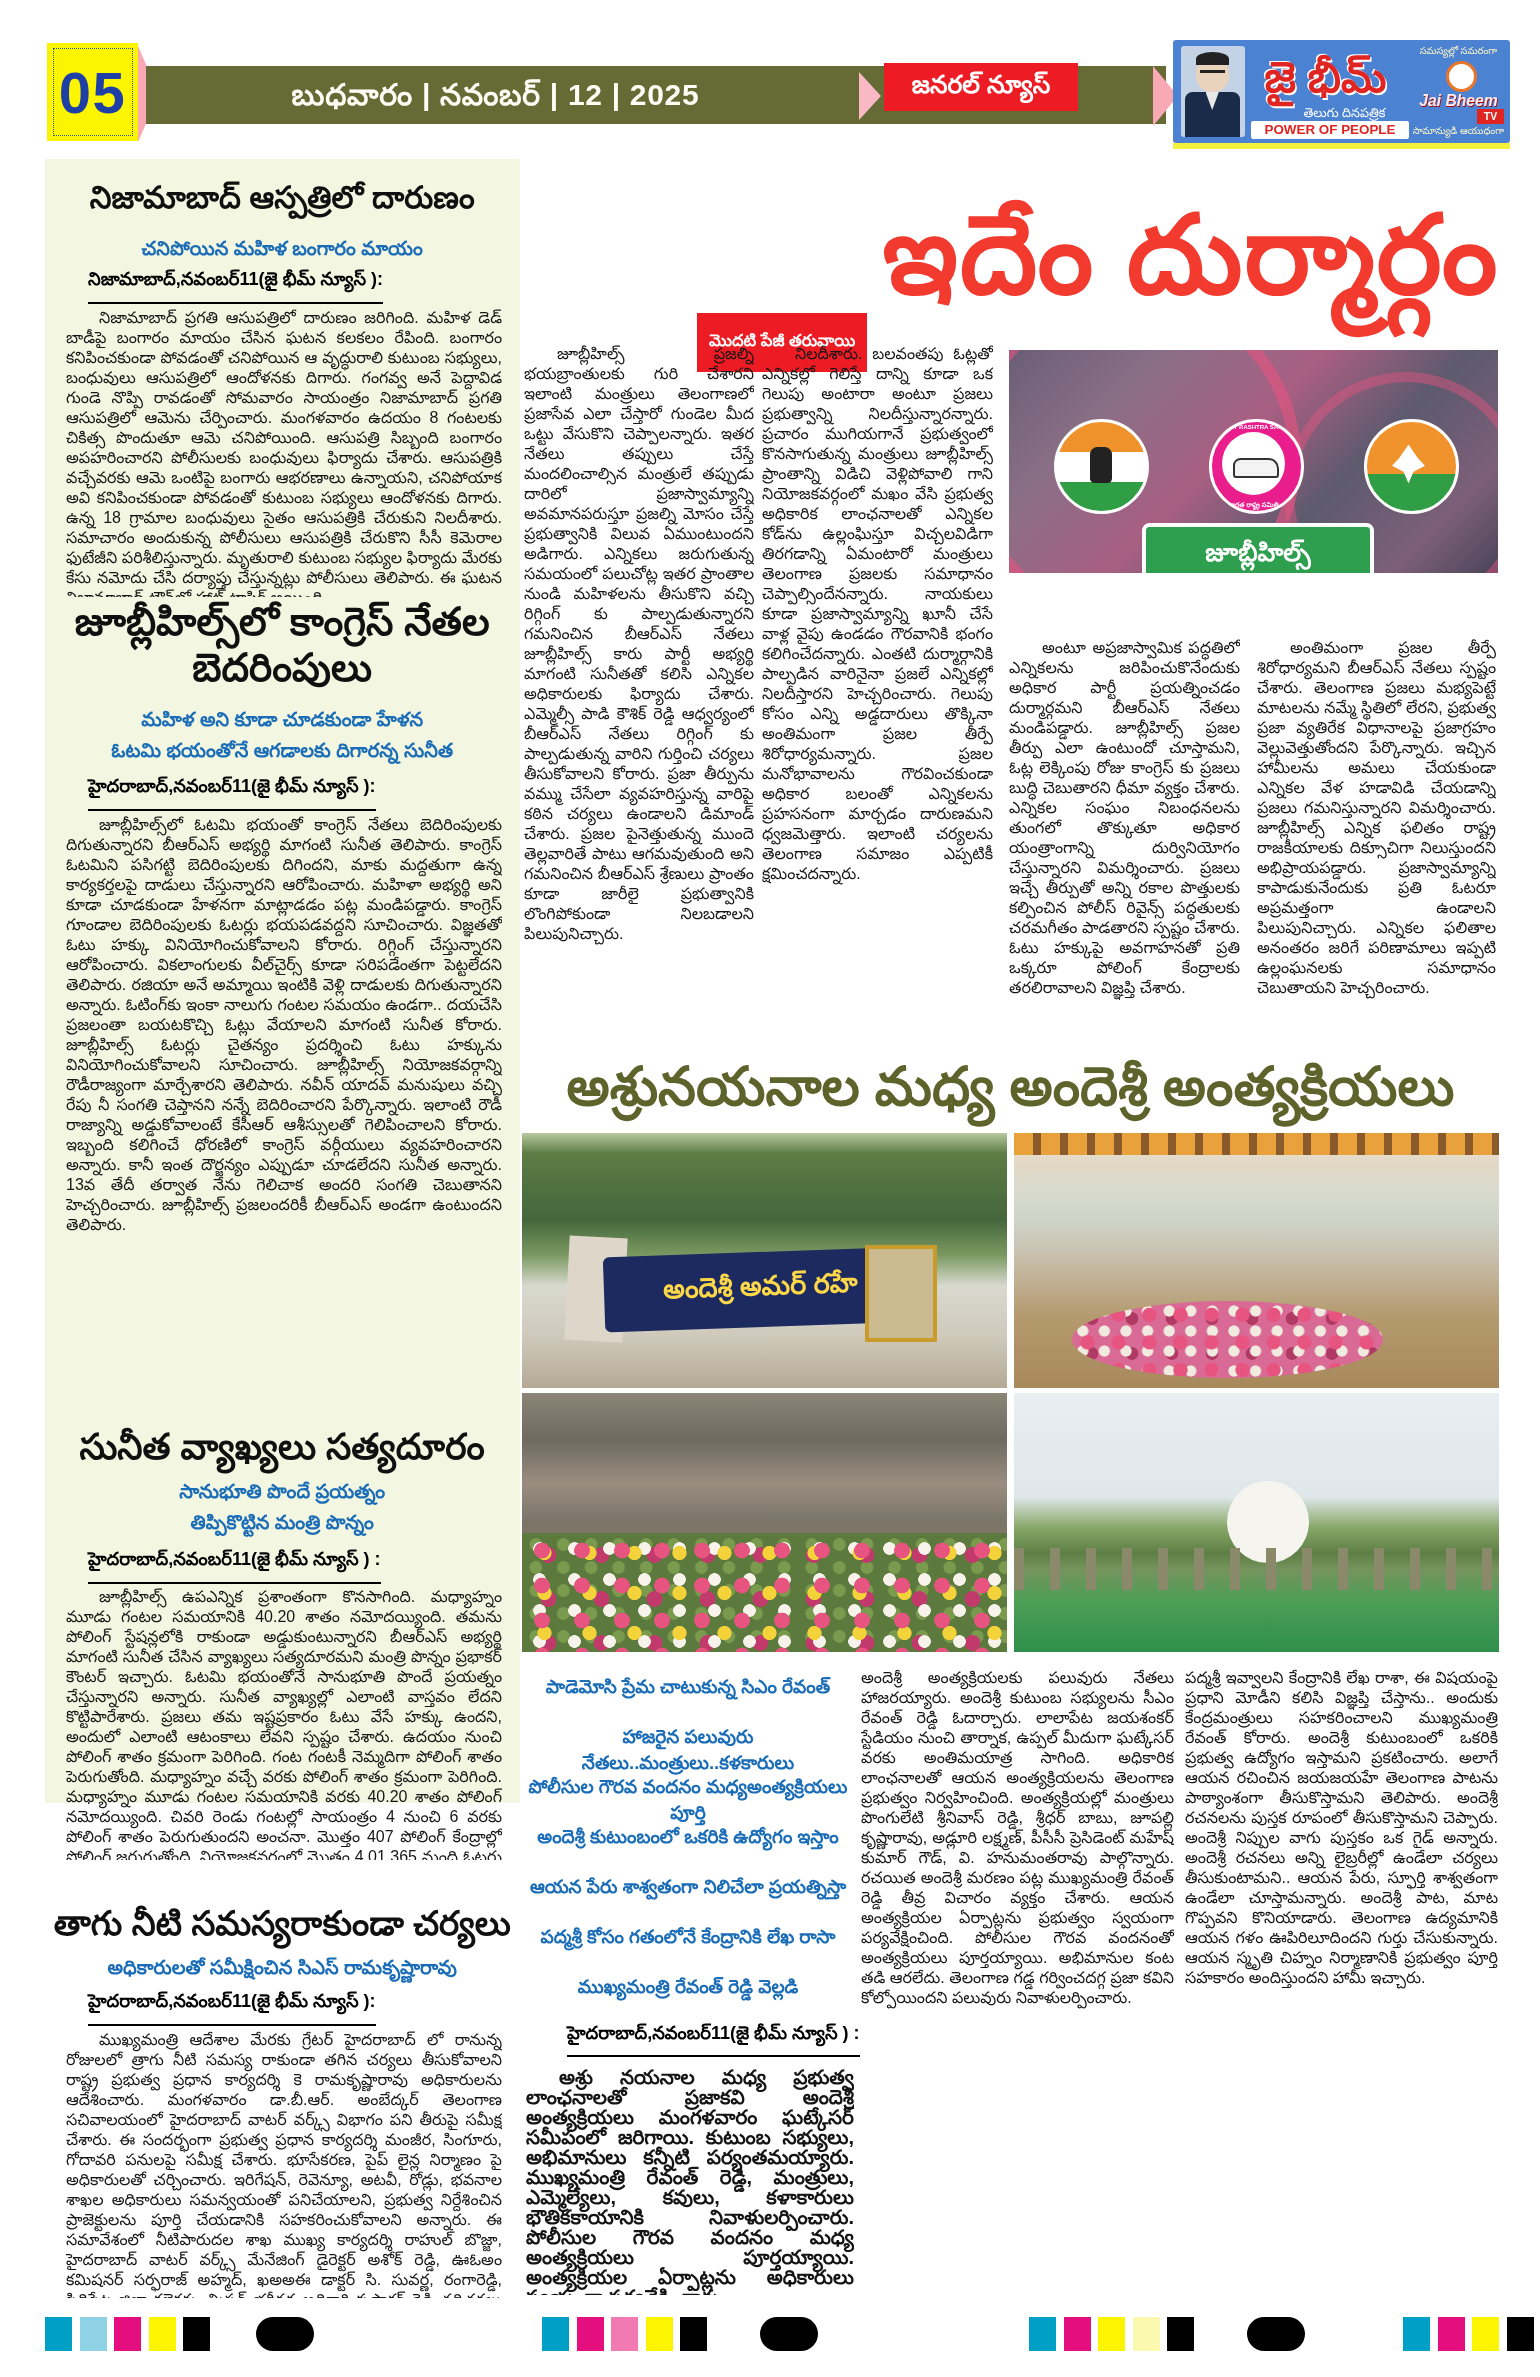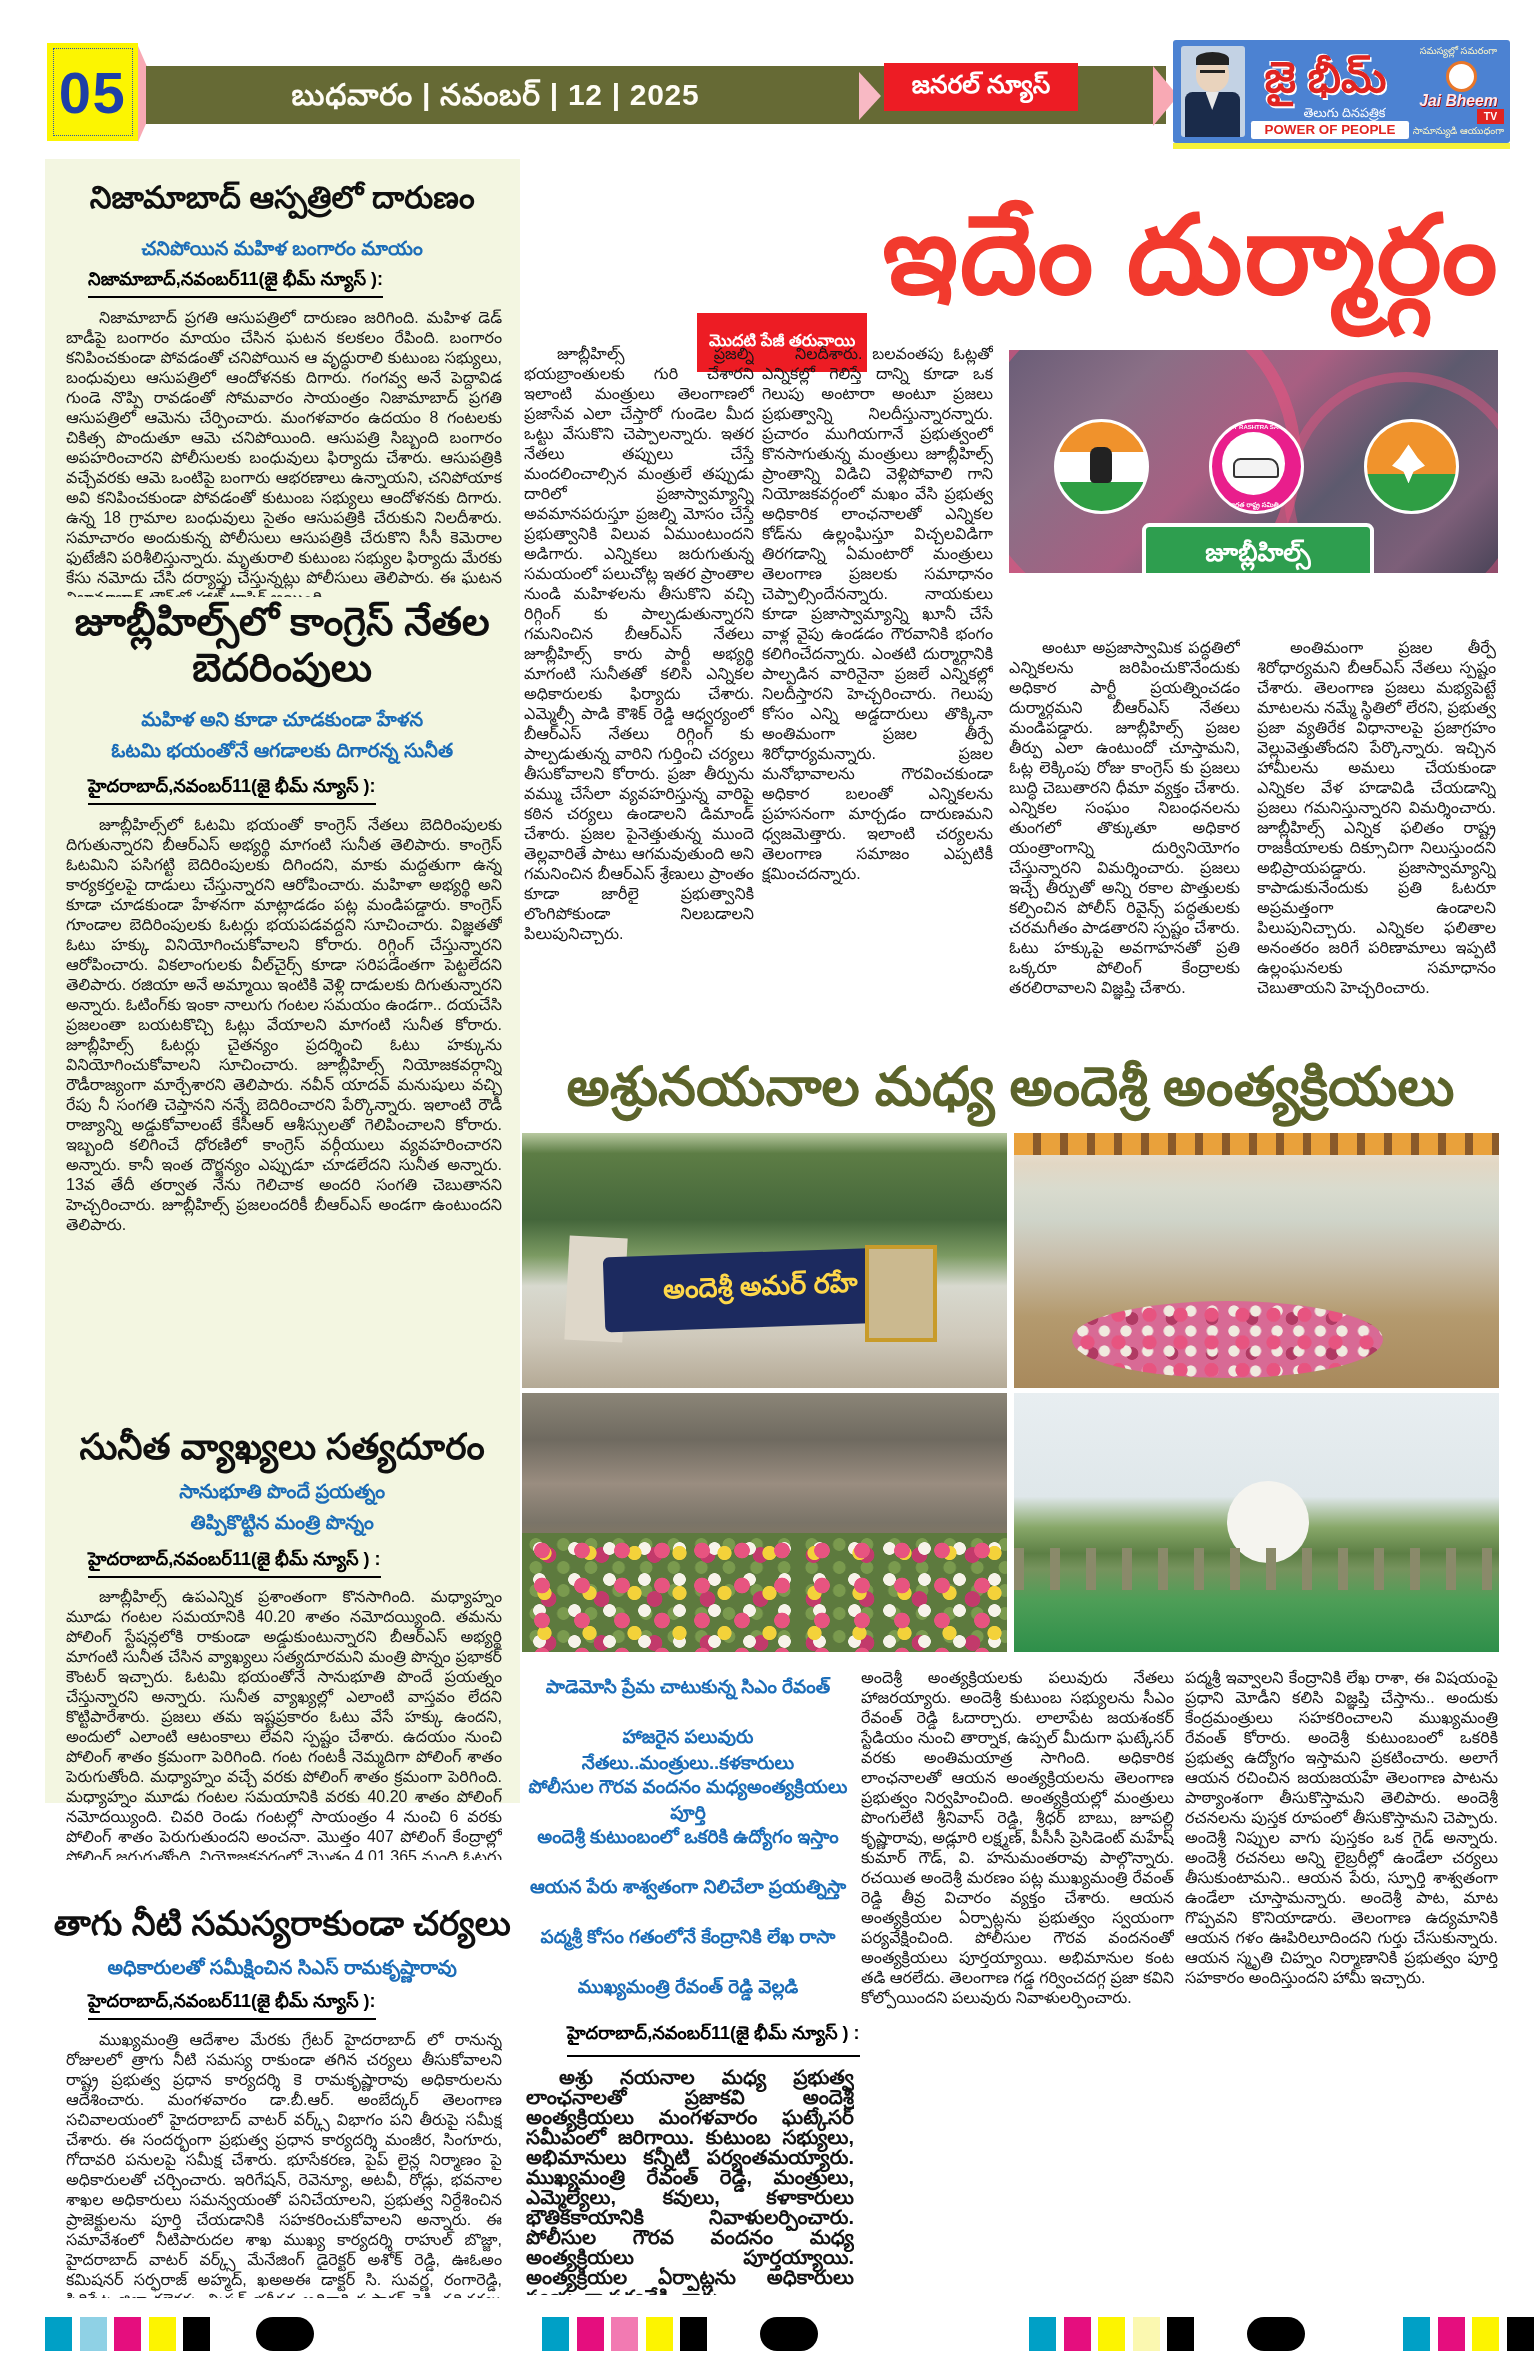--- a/index.html
+++ b/index.html
@@ -42,21 +42,21 @@
   .tv-name{left:237px;top:52px;width:97px;color:#ffe9e9;font-weight:bold;font-size:15.7px;text-align:center;text-shadow:0.7px 0.7px 0 #a00;font-style:italic;}
   .tv-suffix{left:304px;top:69px;width:27px;height:15px;background:#e02421;color:#fff;font-weight:bold;
              font-size:10.4px;text-align:center;line-height:15px;}
   .logo-slogan-bottom{left:237px;top:85px;width:97px;color:#fdf6c8;font-size:9.7px;text-align:center;}
 
   
   .leftcol{left:45px;top:159px;width:475px;height:1644px;background:#f3f6e1;}
   .lh{position:absolute;width:458px;left:8.2px;font-weight:bold;color:#101010;text-align:center;}
   .lsub{position:absolute;width:458px;left:8.2px;font-weight:bold;color:#1b6db8;font-size:19.4px;text-align:center;}
   .ldate{position:absolute;left:43px;font-weight:bold;font-size:18px;color:#000;}
-  .ldate span{display:inline-block;border-bottom:2.2px solid #000;padding-bottom:2px;}
+  .ldate span{display:inline-block;border-bottom:2.2px solid #000;padding-bottom:8px;}
   .lbody{position:absolute;left:21px;width:436px;font-size:16px;line-height:20px;text-align:justify;
          text-indent:33px;overflow:hidden;color:#161616;}
 
   
   .main-headline{left:526px;top:178px;width:973px;height:154px;color:#f23a2e;font-weight:bold;
                  font-size:110px;line-height:154px;text-align:right;letter-spacing:1.5px;}
   .cont-tag{left:697px;top:313px;background:#ed1c24;color:#ffffff;font-weight:bold;font-size:16.4px;
             padding:18px 12px;}
   .mcol{position:absolute;font-size:16px;line-height:20px;text-align:justify;overflow:hidden;color:#161616;text-indent:33px;}
   .graphic{left:1009px;top:350px;width:489px;height:223px;overflow:hidden;

